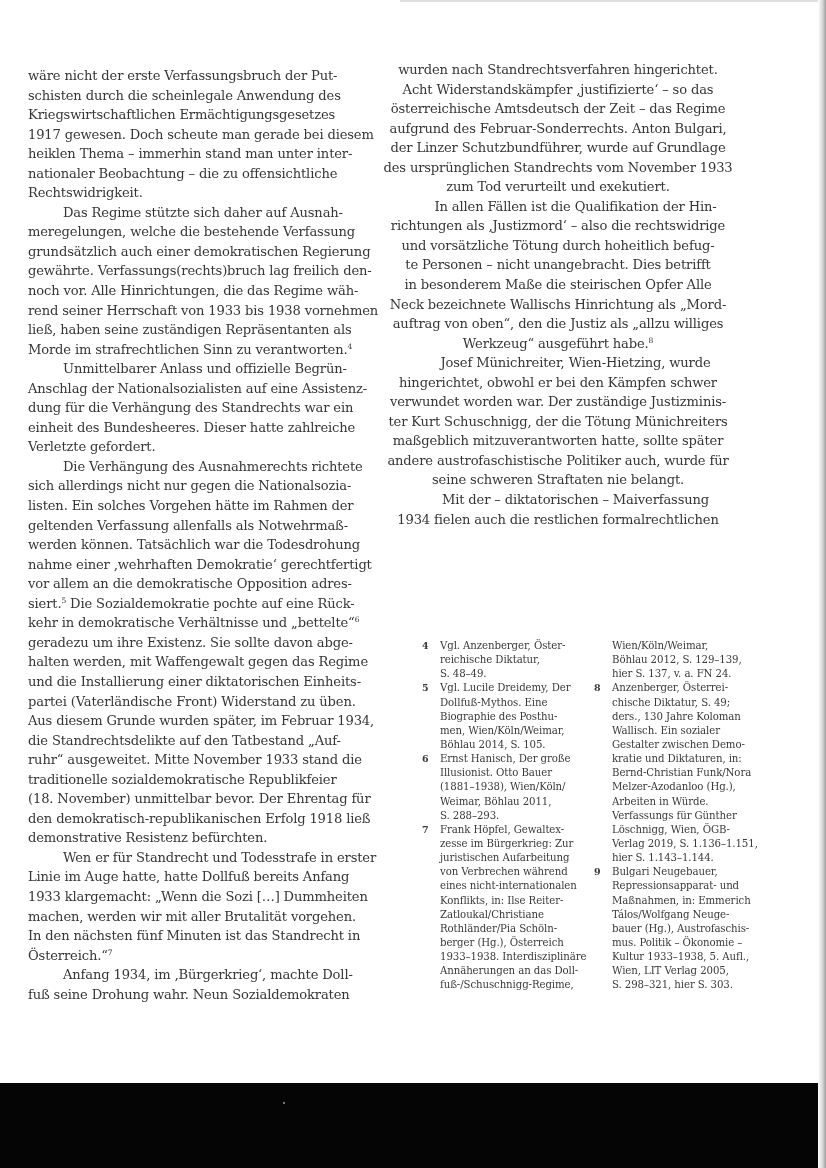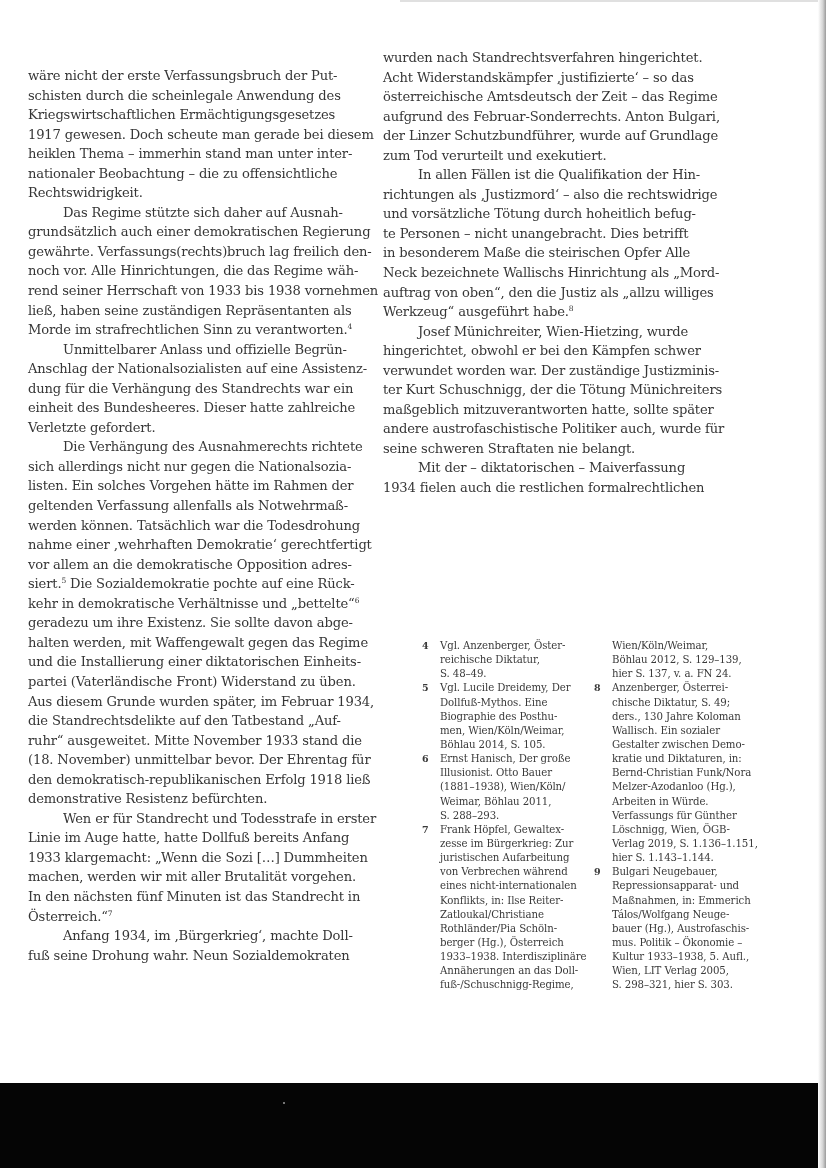--- a/index.html
+++ b/index.html
@@ -11,21 +11,21 @@
   }
   .edge {
     position:absolute; right:0; top:0; width:8px; height:1168px;
     background:linear-gradient(to right, #ffffff, #d4d4d4 60%, #9a9a9a);
   }
   .topline {
     position:absolute; left:400px; right:8px; top:0; height:2px; background:#e0e0e0;
   }
   .column { position:absolute; }
   .col-left { left:28px; top:66px; width:345px; }
-  .col-right { left:383px; top:48px; width:350px; }
+  .col-right { left:383px; top:60px; width:350px;text-align:center; }
   .line {
     display:block; white-space:nowrap;
     font-size:13.1px; line-height:19.55px; height:19.55px;
     letter-spacing:-0.15px; color:#363636;
   }
   .indent { padding-left:35px; }
   sup.fn { font-size:7.5px; vertical-align:5px; line-height:0; }
   .footnotes { position:absolute; top:639px; }
   .fn-col1 { left:418px; width:170px; }
   .fn-col2 { left:590px; width:200px; }
@@ -55,20 +55,21 @@
       <span class="line">wäre nicht der erste Verfassungsbruch der Put-</span>
       <span class="line">schisten durch die scheinlegale Anwendung des</span>
       <span class="line">Kriegswirtschaftlichen Ermächtigungsgesetzes</span>
       <span class="line">1917 gewesen. Doch scheute man gerade bei diesem</span>
       <span class="line">heiklen Thema – immerhin stand man unter inter-</span>
       <span class="line">nationaler Beobachtung – die zu offensichtliche</span>
       <span class="line">Rechtswidrigkeit.</span>
     </div>
     <div>
       <span class="line indent">Das Regime stützte sich daher auf Ausnah-</span>
+      <span class="line">meregelungen, welche die bestehende Verfassung</span>
       <span class="line">grundsätzlich auch einer demokratischen Regierung</span>
       <span class="line">gewährte. Verfassungs(rechts)bruch lag freilich den-</span>
       <span class="line">noch vor. Alle Hinrichtungen, die das Regime wäh-</span>
       <span class="line">rend seiner Herrschaft von 1933 bis 1938 vornehmen</span>
       <span class="line">ließ, haben seine zuständigen Repräsentanten als</span>
       <span class="line">Morde im strafrechtlichen Sinn zu verantworten.<sup class="fn">4</sup></span>
     </div>
     <div>
       <span class="line indent">Unmittelbarer Anlass und offizielle Begrün-</span>
       <span class="line">Anschlag der Nationalsozialisten auf eine Assistenz-</span>
@@ -86,20 +87,21 @@
       <span class="line">vor allem an die demokratische Opposition adres-</span>
       <span class="line">siert.<sup class="fn">5</sup> Die Sozialdemokratie pochte auf eine Rück-</span>
       <span class="line">kehr in demokratische Verhältnisse und „bettelte“<sup class="fn">6</sup></span>
       <span class="line">geradezu um ihre Existenz. Sie sollte davon abge-</span>
       <span class="line">halten werden, mit Waffengewalt gegen das Regime</span>
       <span class="line">und die Installierung einer diktatorischen Einheits-</span>
       <span class="line">partei (Vaterländische Front) Widerstand zu üben.</span>
       <span class="line">Aus diesem Grunde wurden später, im Februar 1934,</span>
       <span class="line">die Standrechtsdelikte auf den Tatbestand „Auf-</span>
       <span class="line">ruhr“ ausgeweitet. Mitte November 1933 stand die</span>
+      <span class="line">traditionelle sozialdemokratische Republikfeier</span>
       <span class="line">(18. November) unmittelbar bevor. Der Ehrentag für</span>
       <span class="line">den demokratisch-republikanischen Erfolg 1918 ließ</span>
       <span class="line">demonstrative Resistenz befürchten.</span>
     </div>
     <div>
       <span class="line indent">Wen er für Standrecht und Todesstrafe in erster</span>
       <span class="line">Linie im Auge hatte, hatte Dollfuß bereits Anfang</span>
       <span class="line">1933 klargemacht: „Wenn die Sozi […] Dummheiten</span>
       <span class="line">machen, werden wir mit aller Brutalität vorgehen.</span>
       <span class="line">In den nächsten fünf Minuten ist das Standrecht in</span>
@@ -110,20 +112,21 @@
       <span class="line">fuß seine Drohung wahr. Neun Sozialdemokraten</span>
     </div>
   </div>
 <div class="column col-right">
     <div>
       <span class="line">wurden nach Standrechtsverfahren hingerichtet.</span>
       <span class="line">Acht Widerstandskämpfer ‚justifizierte‘ – so das</span>
       <span class="line">österreichische Amtsdeutsch der Zeit – das Regime</span>
       <span class="line">aufgrund des Februar-Sonderrechts. Anton Bulgari,</span>
       <span class="line">der Linzer Schutzbundführer, wurde auf Grundlage</span>
+      <span class="line">des ursprünglichen Standrechts vom November 1933</span>
       <span class="line">zum Tod verurteilt und exekutiert.</span>
     </div>
     <div>
       <span class="line indent">In allen Fällen ist die Qualifikation der Hin-</span>
       <span class="line">richtungen als ‚Justizmord‘ – also die rechtswidrige</span>
       <span class="line">und vorsätzliche Tötung durch hoheitlich befug-</span>
       <span class="line">te Personen – nicht unangebracht. Dies betrifft</span>
       <span class="line">in besonderem Maße die steirischen Opfer Alle</span>
       <span class="line">Neck bezeichnete Wallischs Hinrichtung als „Mord-</span>
       <span class="line">auftrag von oben“, den die Justiz als „allzu williges</span>

